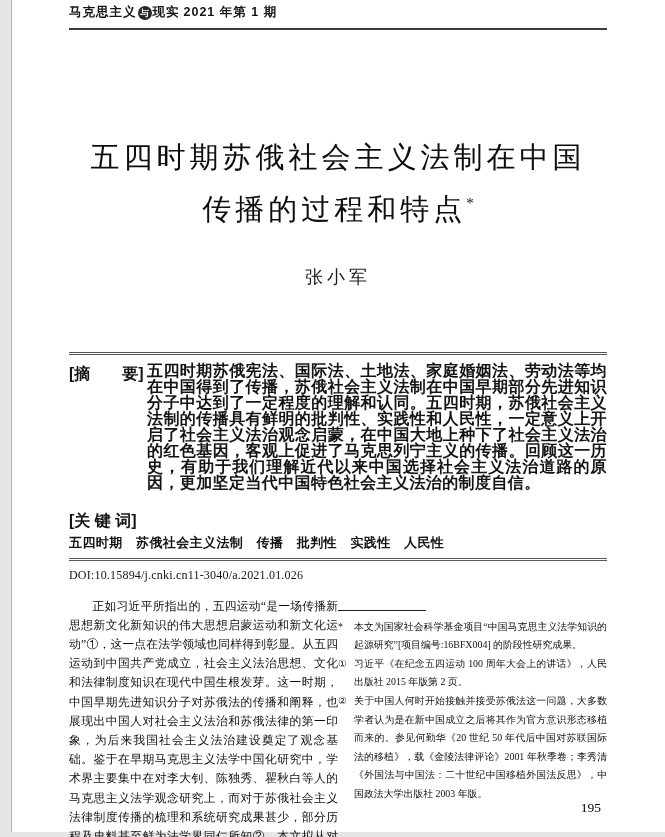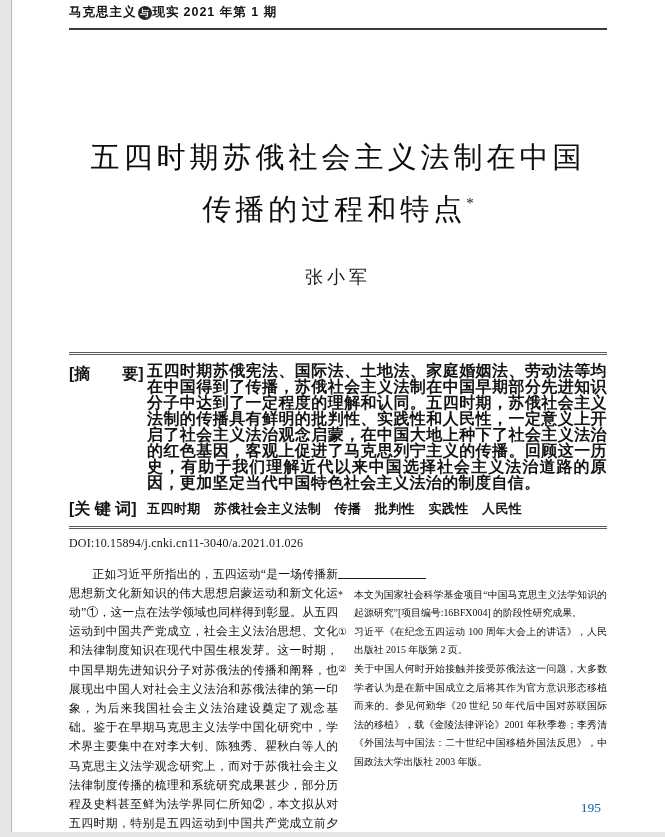--- a/index.html
+++ b/index.html
@@ -75,21 +75,21 @@
     padding-top:1px;
   }
   .abs-text{
     flex:1;
     font-size:16px;
     line-height:16px;
     font-weight:bold;
     text-align:justify;
     letter-spacing:0.4px;
   }
-  .kw-row{margin-top:7px;}
+  .kw-row{margin-top:19px;flex-direction:column;}
   .kw-text{
     flex:1;
     font-size:13px;
     font-weight:bold;
     white-space:pre-wrap;
     letter-spacing:0.4px;
     padding-top:2px;
   }
   
   .doi{
@@ -120,21 +120,21 @@
   }
   .footnotes{font-size:9.9px;line-height:18.6px;color:#101010;}
   .fn-item{display:flex;text-align:justify;}
   .fn-marker{flex:none;width:16px;}
   .fn-text{flex:1;}
   
   .page-number{
     position:absolute;
     right:64px;bottom:16px;
     font-size:13.5px;
-    color:#0369a1;
+    color:#000000;
   }
 </style>
 </head>
 <body>
 
 <div class="sheet">
 
   <div class="journal-header">
     <span class="journal-name">
       <span>马克思主义</span>

